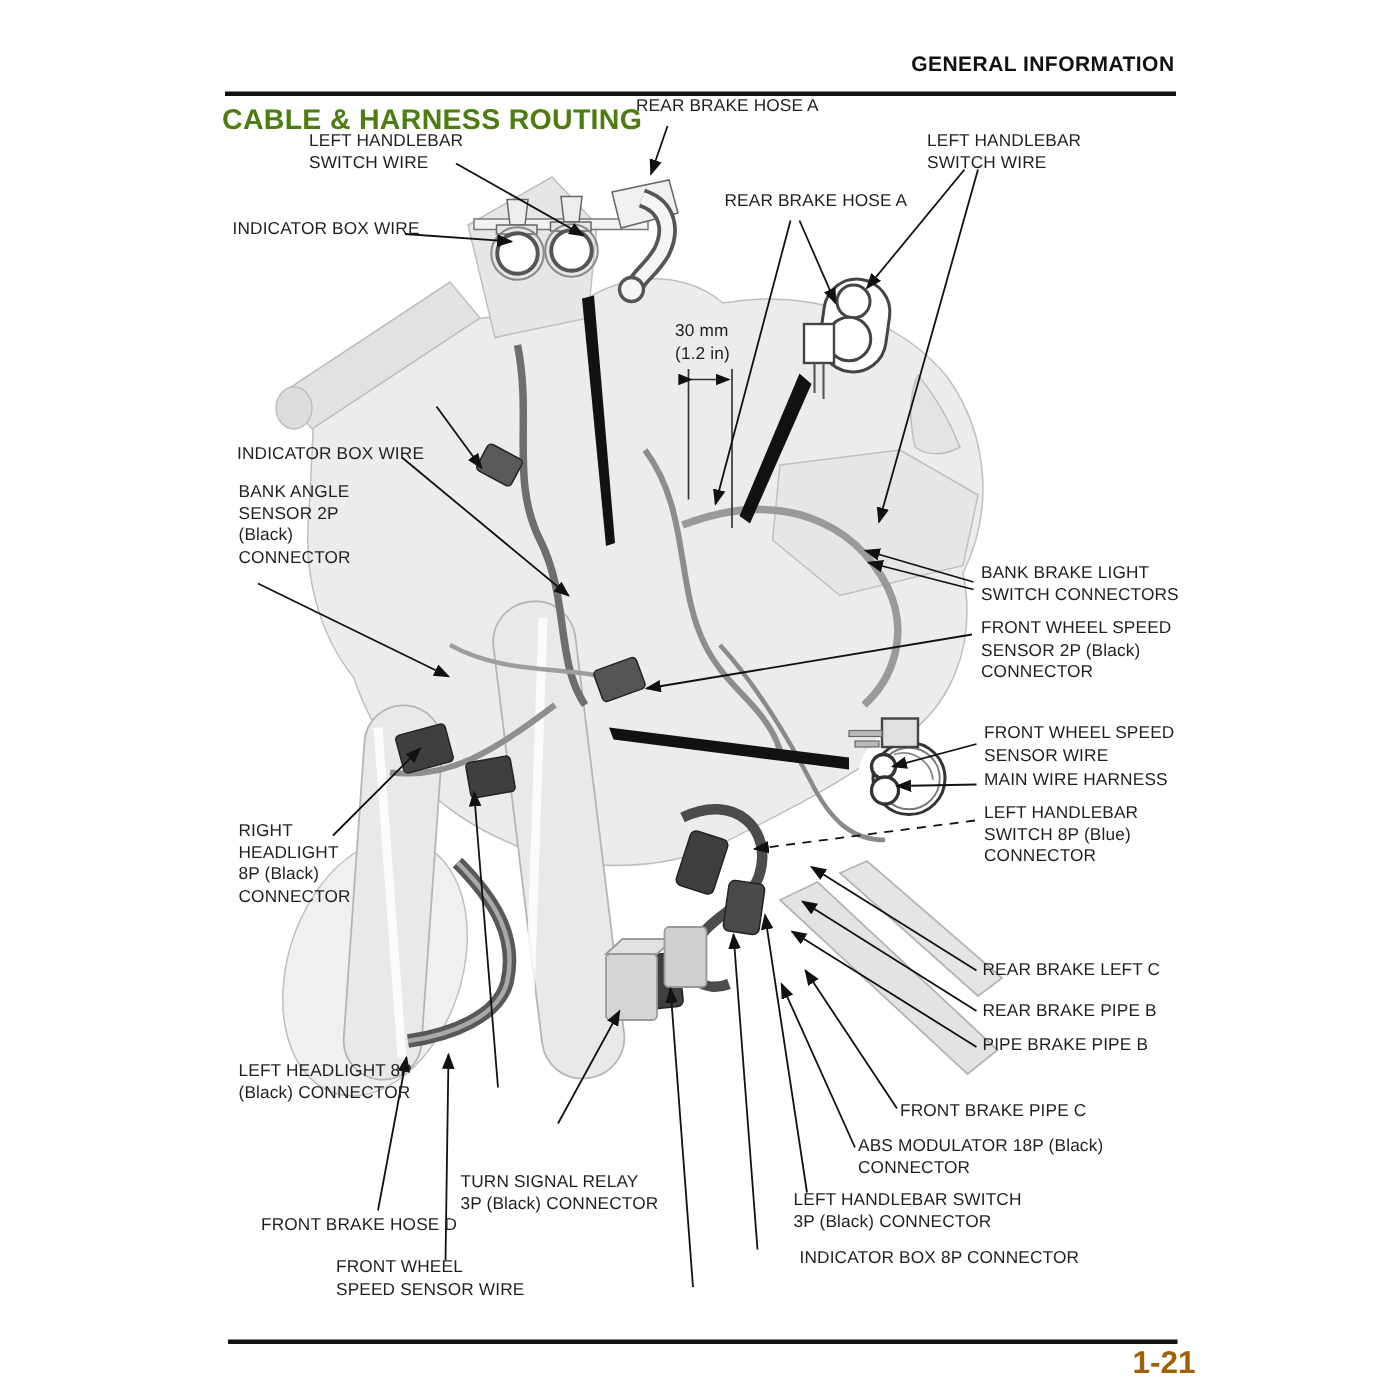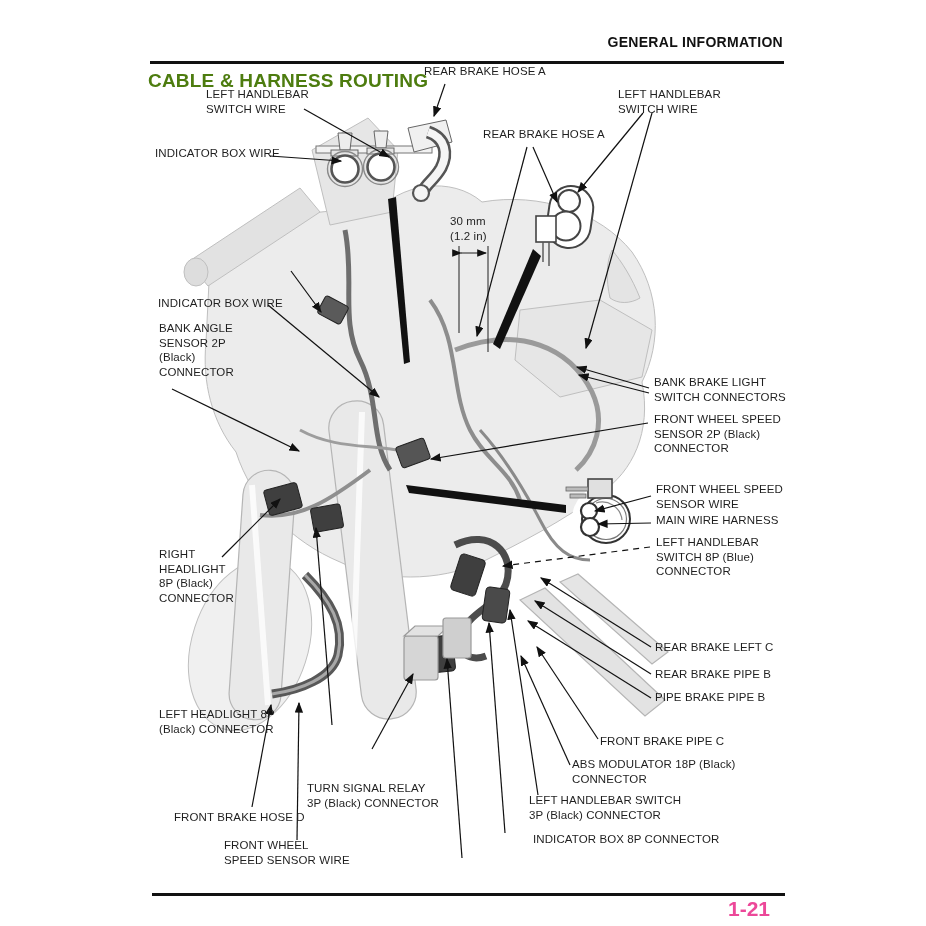--- a/index.html
+++ b/index.html
@@ -20,22 +20,22 @@
   }
   .diagram{position:absolute;left:0;top:0;}
   .callout{
     position:absolute;font-size:11.5px;line-height:1.28;color:#1f1f1f;
     white-space:pre-line;letter-spacing:.1px;
   }
   .footer-rule{
     position:absolute;left:152px;top:893px;width:633px;height:3px;background:#111;
   }
   .page-number{
-    position:absolute;top:897px;right:156px;
-    font-size:21px;font-weight:700;color:#ec4899;
+    position:absolute;top:897px;right:129px;
+    font-size:21px;font-weight:700;color:#a16207;
   }
 </style>
 </head>
 <body>
 
 <div class="page">
 
   <div class="header-text">GENERAL INFORMATION</div>
   <div class="header-rule"></div>
   <h1 class="title">CABLE &amp; HARNESS ROUTING</h1>

